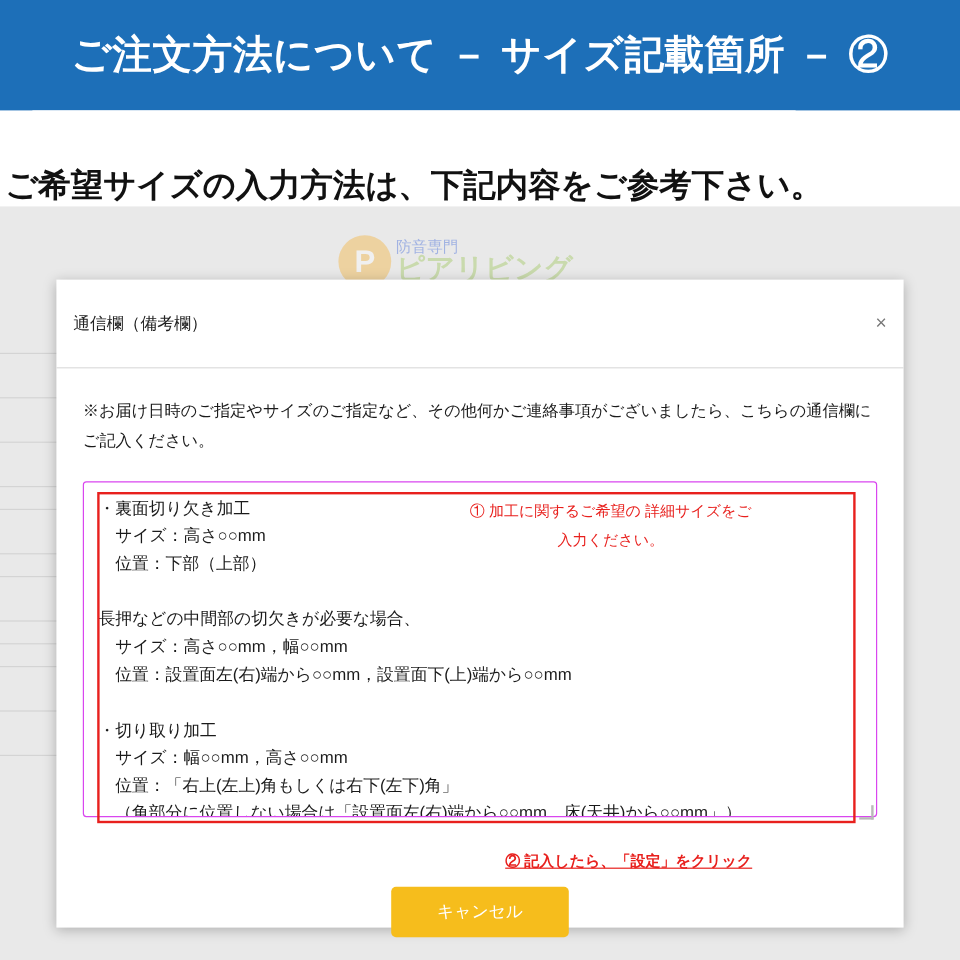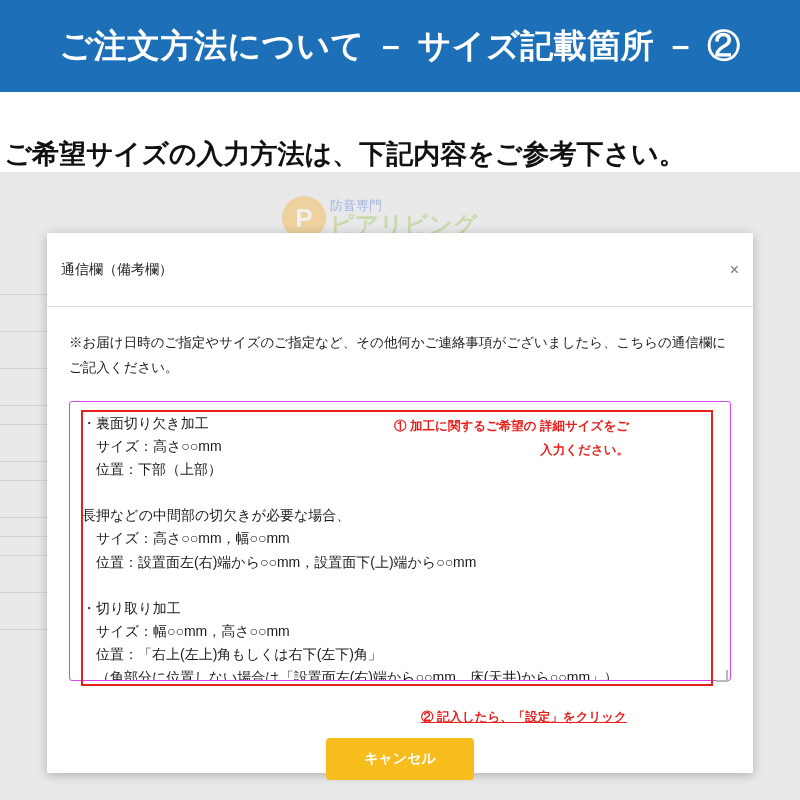--- a/index.html
+++ b/index.html
@@ -199,43 +199,43 @@
     box-sizing: border-box;
     pointer-events: none;
   }
   .anno-label-1 {
     position: absolute;
     left: 320px;
     top: 14px;
     width: 240px;
     color: #e8201d;
     font-size: 12.5px;
-    font-weight: bold;
+    font-weight: normal;
     line-height: 1.9;
-    text-align: right;
+    text-align: center;
   }
 
   
   .modal-foot {
     position: relative;
     height: 120px;
     display: flex;
     align-items: center;
     justify-content: center;
     gap: 24px;
     margin-top: 14px;
   }
   .btn {
     width: 148px;
     height: 42px;
     border: none;
     border-radius: 4px;
     font-size: 14px;
     font-family: "Liberation Sans", sans-serif;
-    font-weight: bold;
+    font-weight: normal;
     cursor: pointer;
   }
   .btn-cancel {
     background: #f6bd1c;
     color: #ffffff;
   }
   .btn-ok {
     background: #e0555d;
     color: #ffffff;
     font-weight: normal;

